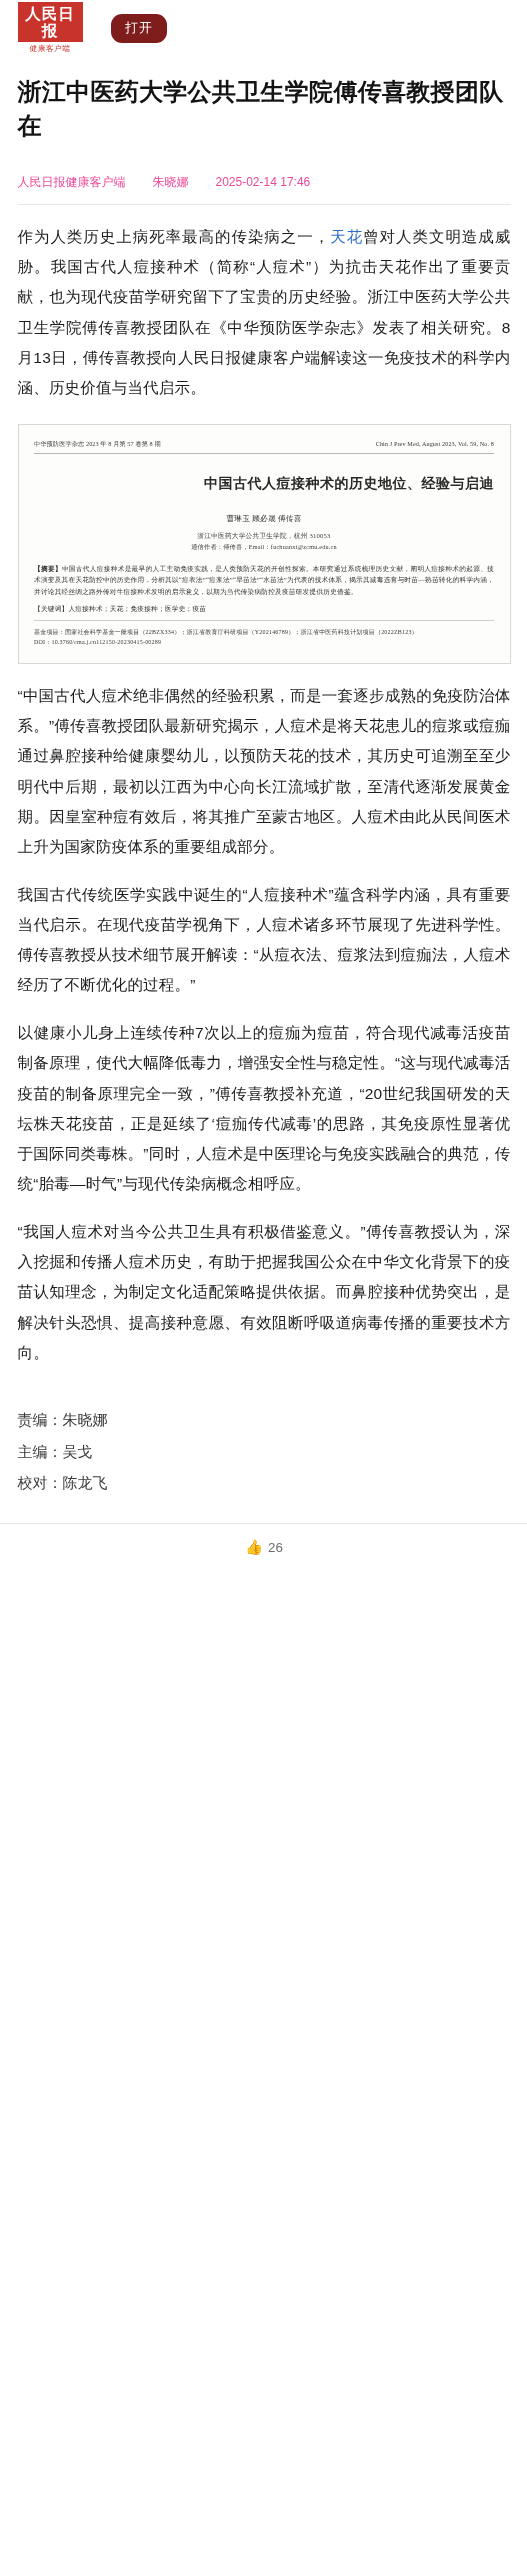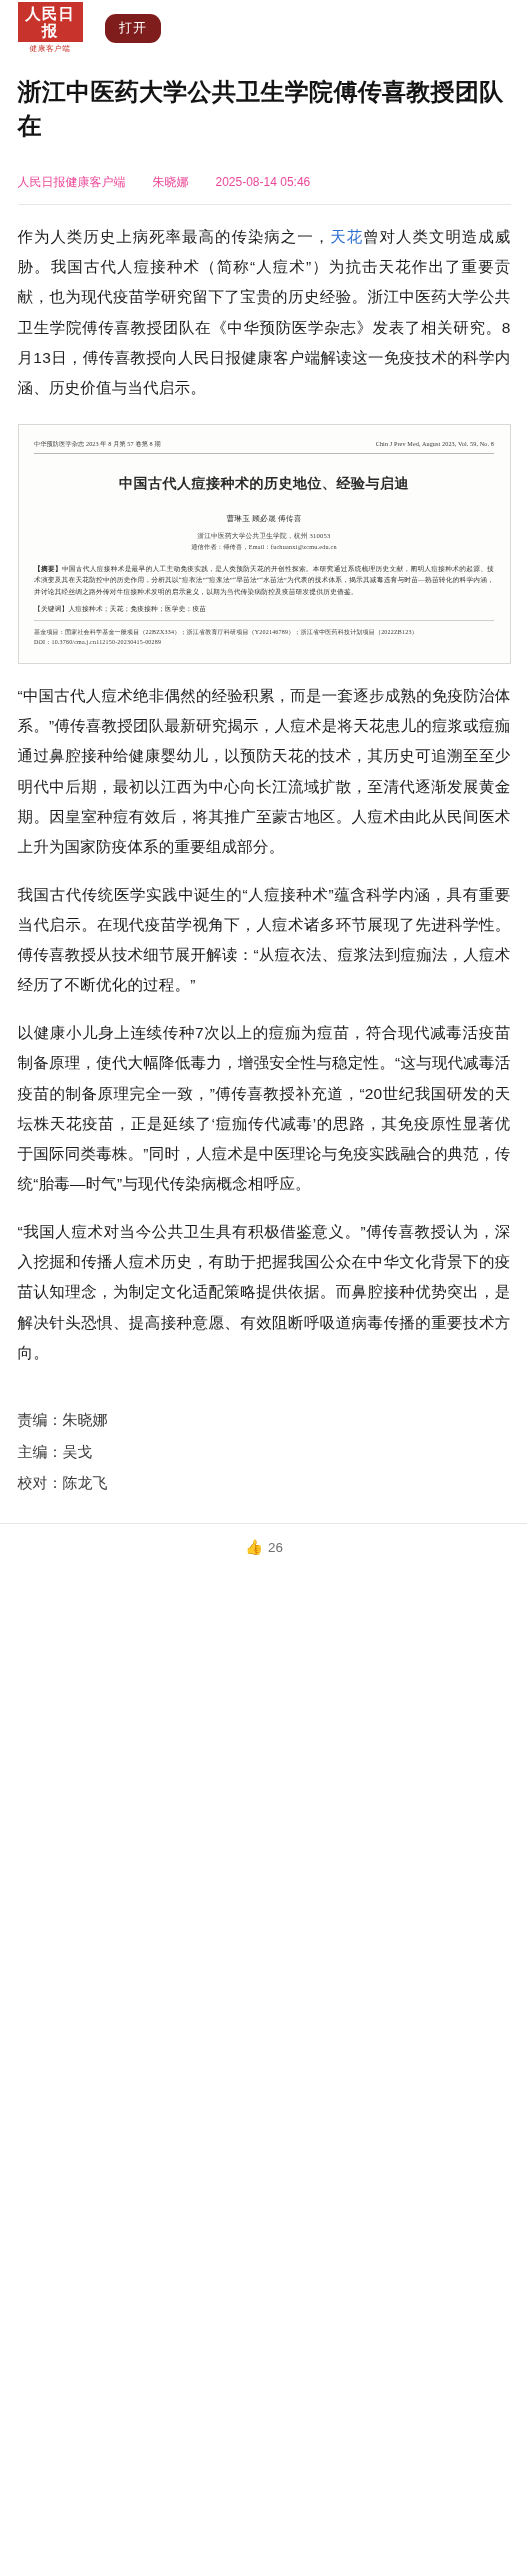--- a/index.html
+++ b/index.html
@@ -14,21 +14,21 @@
     min-height: 3404px;
     position: relative;
     color: #222;
   }
 
   
   .topbar {
     display: flex;
     align-items: center;
     padding: 12.4px 17.5px 9.3px 17.5px;
-    gap: 10px;
+    gap: 16px;
   }
   .logo {
     width: 77px;
     height: 32px;
     display: flex;
     flex-direction: column;
     justify-content: center;
     background: #ffffff;
     flex: 0 0 auto;
   }
@@ -124,21 +124,21 @@
   .pf-header {
     display: flex;
     justify-content: space-between;
     font-size: 6.2px;
     color: #3a3a3a;
     border-bottom: 0.5px solid #b8b8b8;
     padding-bottom: 3.1px;
     letter-spacing: 0.1px;
   }
   .pf-title {
-    text-align: center;
+    text-align: right;
     font-size: 14px;
     font-weight: bold;
     margin: 15.5px 0 13.4px 0;
     letter-spacing: 0.5px;
   }
   .pf-authors {
     text-align: center;
     font-size: 7.7px;
     margin-bottom: 4.1px;
   }
@@ -223,21 +223,21 @@
     <div class="logo-sub">健康客户端</div>
   </div>
   <button class="open-btn">打开</button>
 </div>
 
 <h1 class="headline">浙江中医药大学公共卫生学院傅传喜教授团队在</h1>
 
 <div class="byline">
   <span>人民日报健康客户端</span>
   <span>朱晓娜</span>
-  <span>2025-08-14 05:46</span>
+  <span>2025-02-14 17:46</span>
 </div>
 
 <div class="divider"></div>
 
 <div class="article">
 
   <p>
     <span>作为人类历史上病死率最高的传染病之一，</span><span class="kw">天花</span><span>曾对人类文明造成威胁。我国古代人痘接种术（简称“人痘术”）为抗击天花作出了重要贡献，也为现代疫苗学研究留下了宝贵的历史经验。浙江中医药大学公共卫生学院傅传喜教授团队在《中华预防医学杂志》发表了相关研究。8月13日，傅传喜教授向人民日报健康客户端解读这一免疫技术的科学内涵、历史价值与当代启示。</span>
   </p>
 

